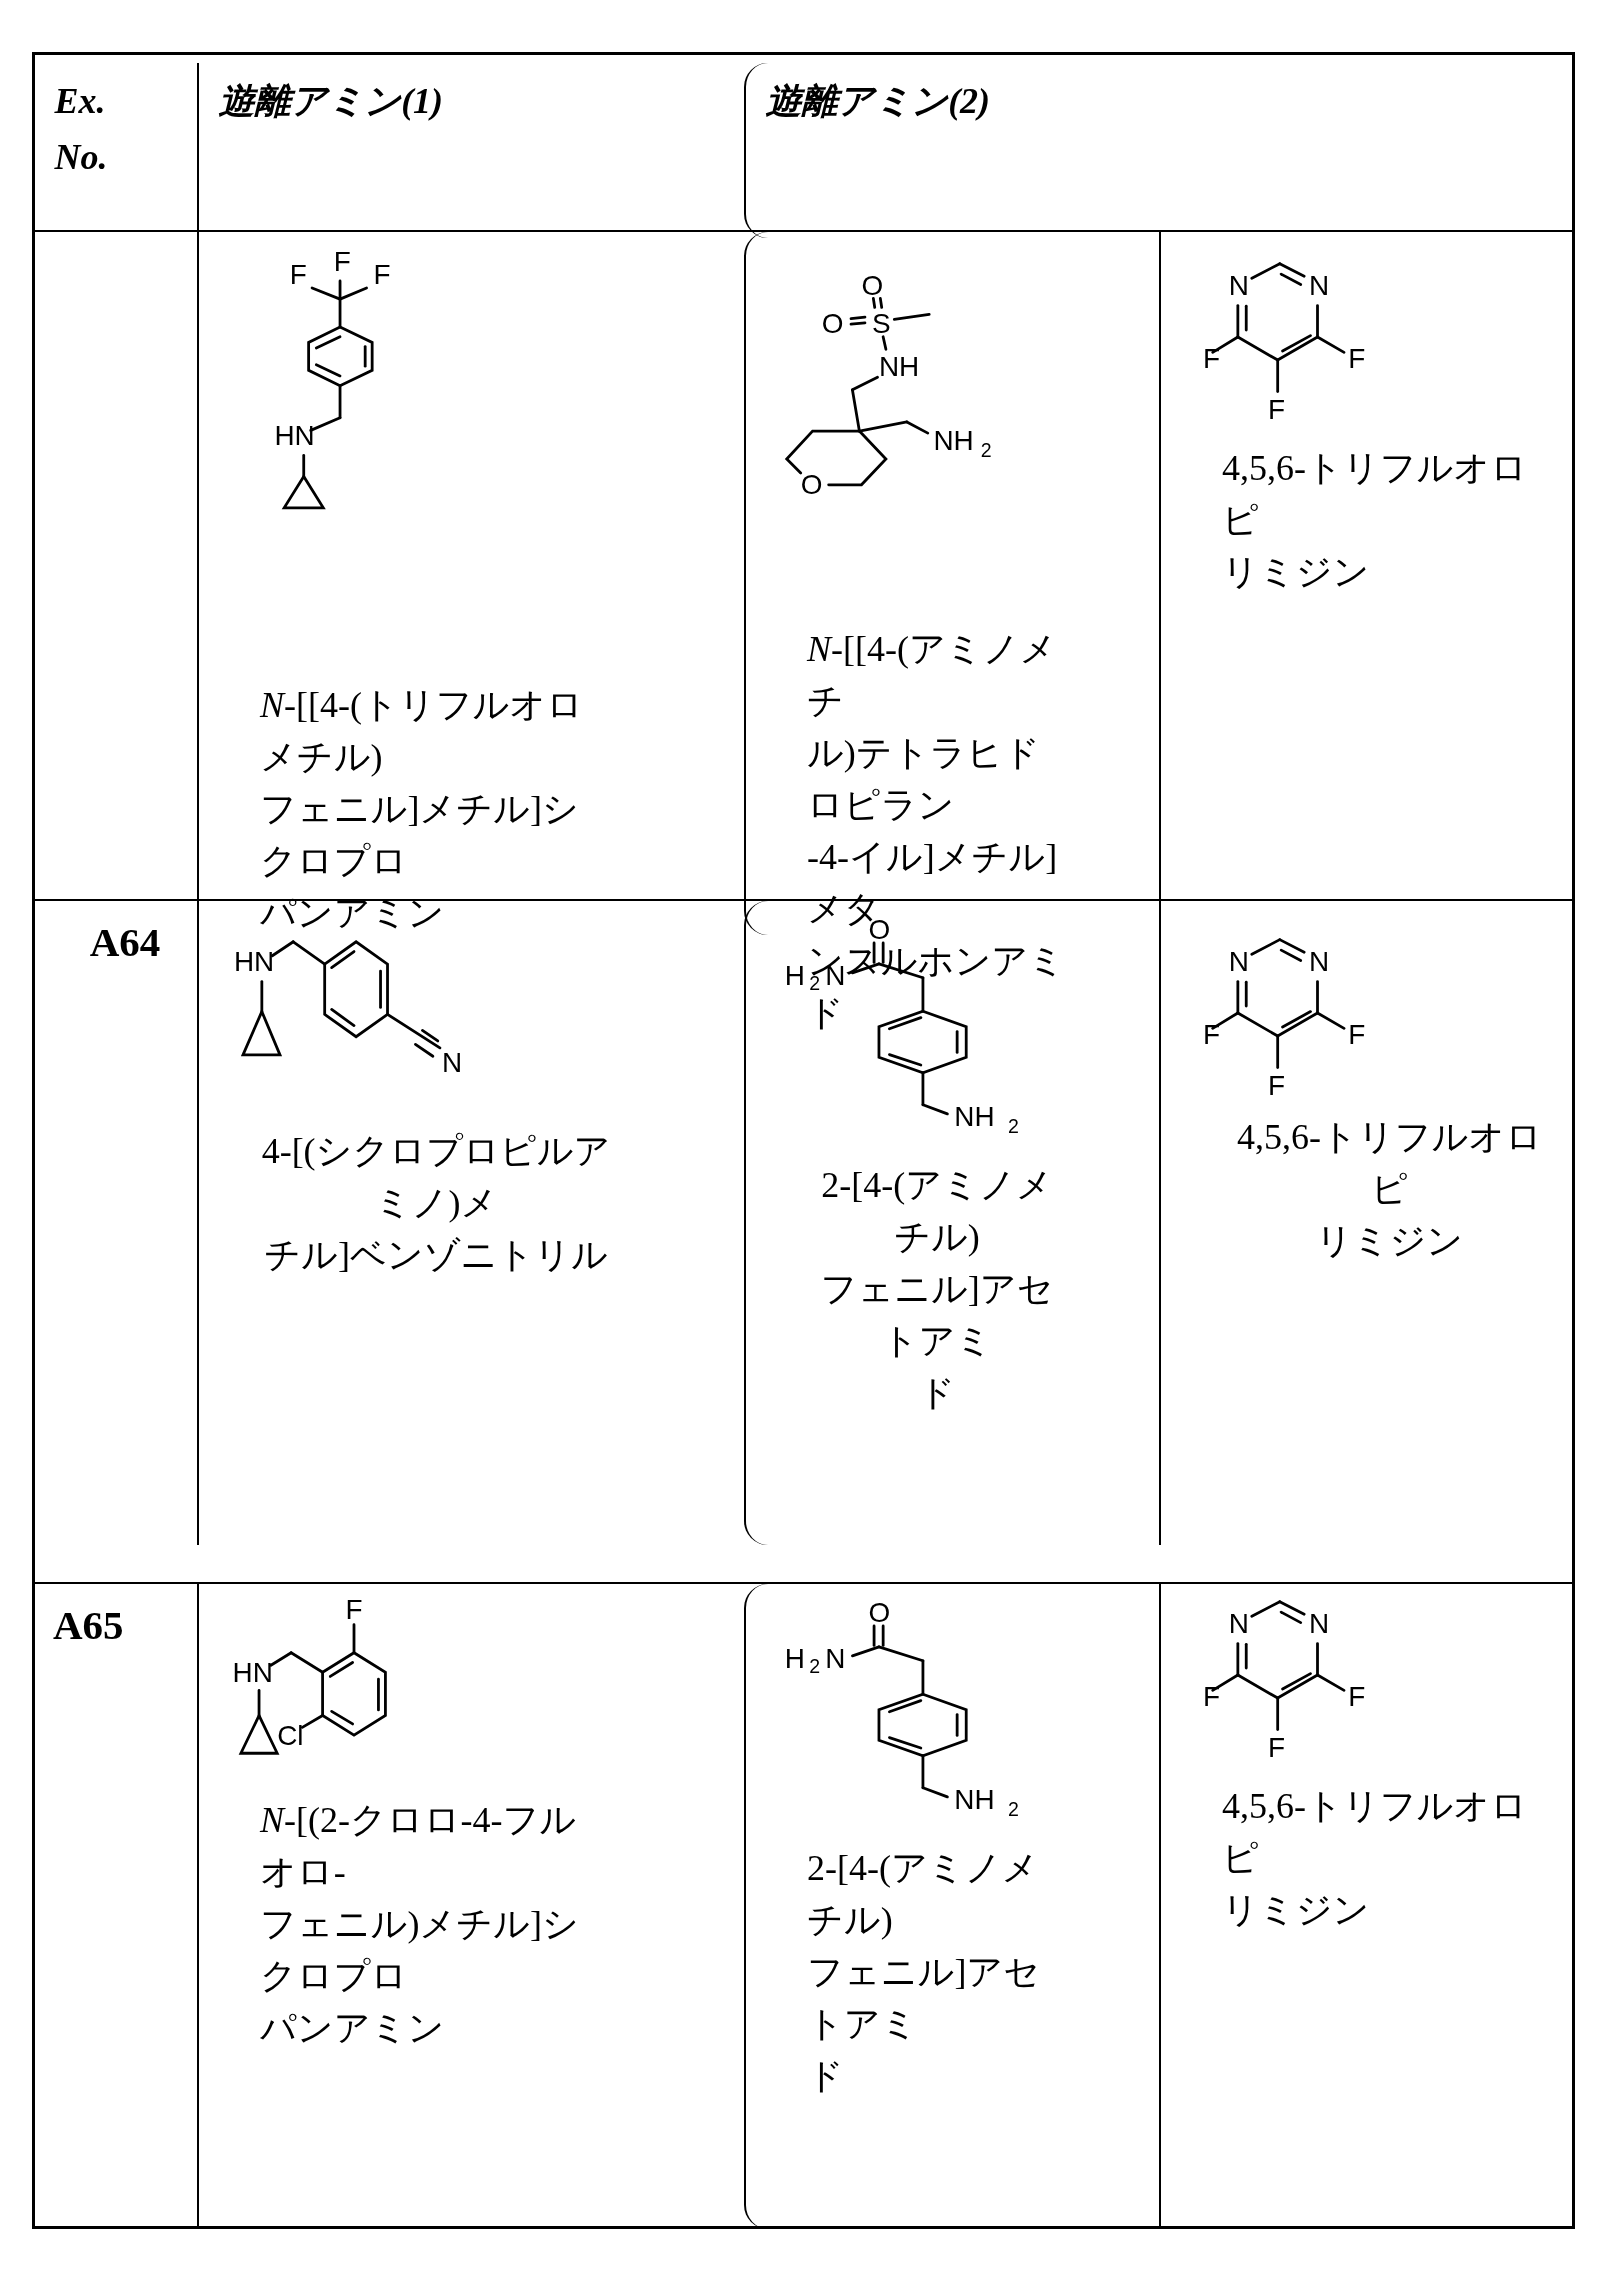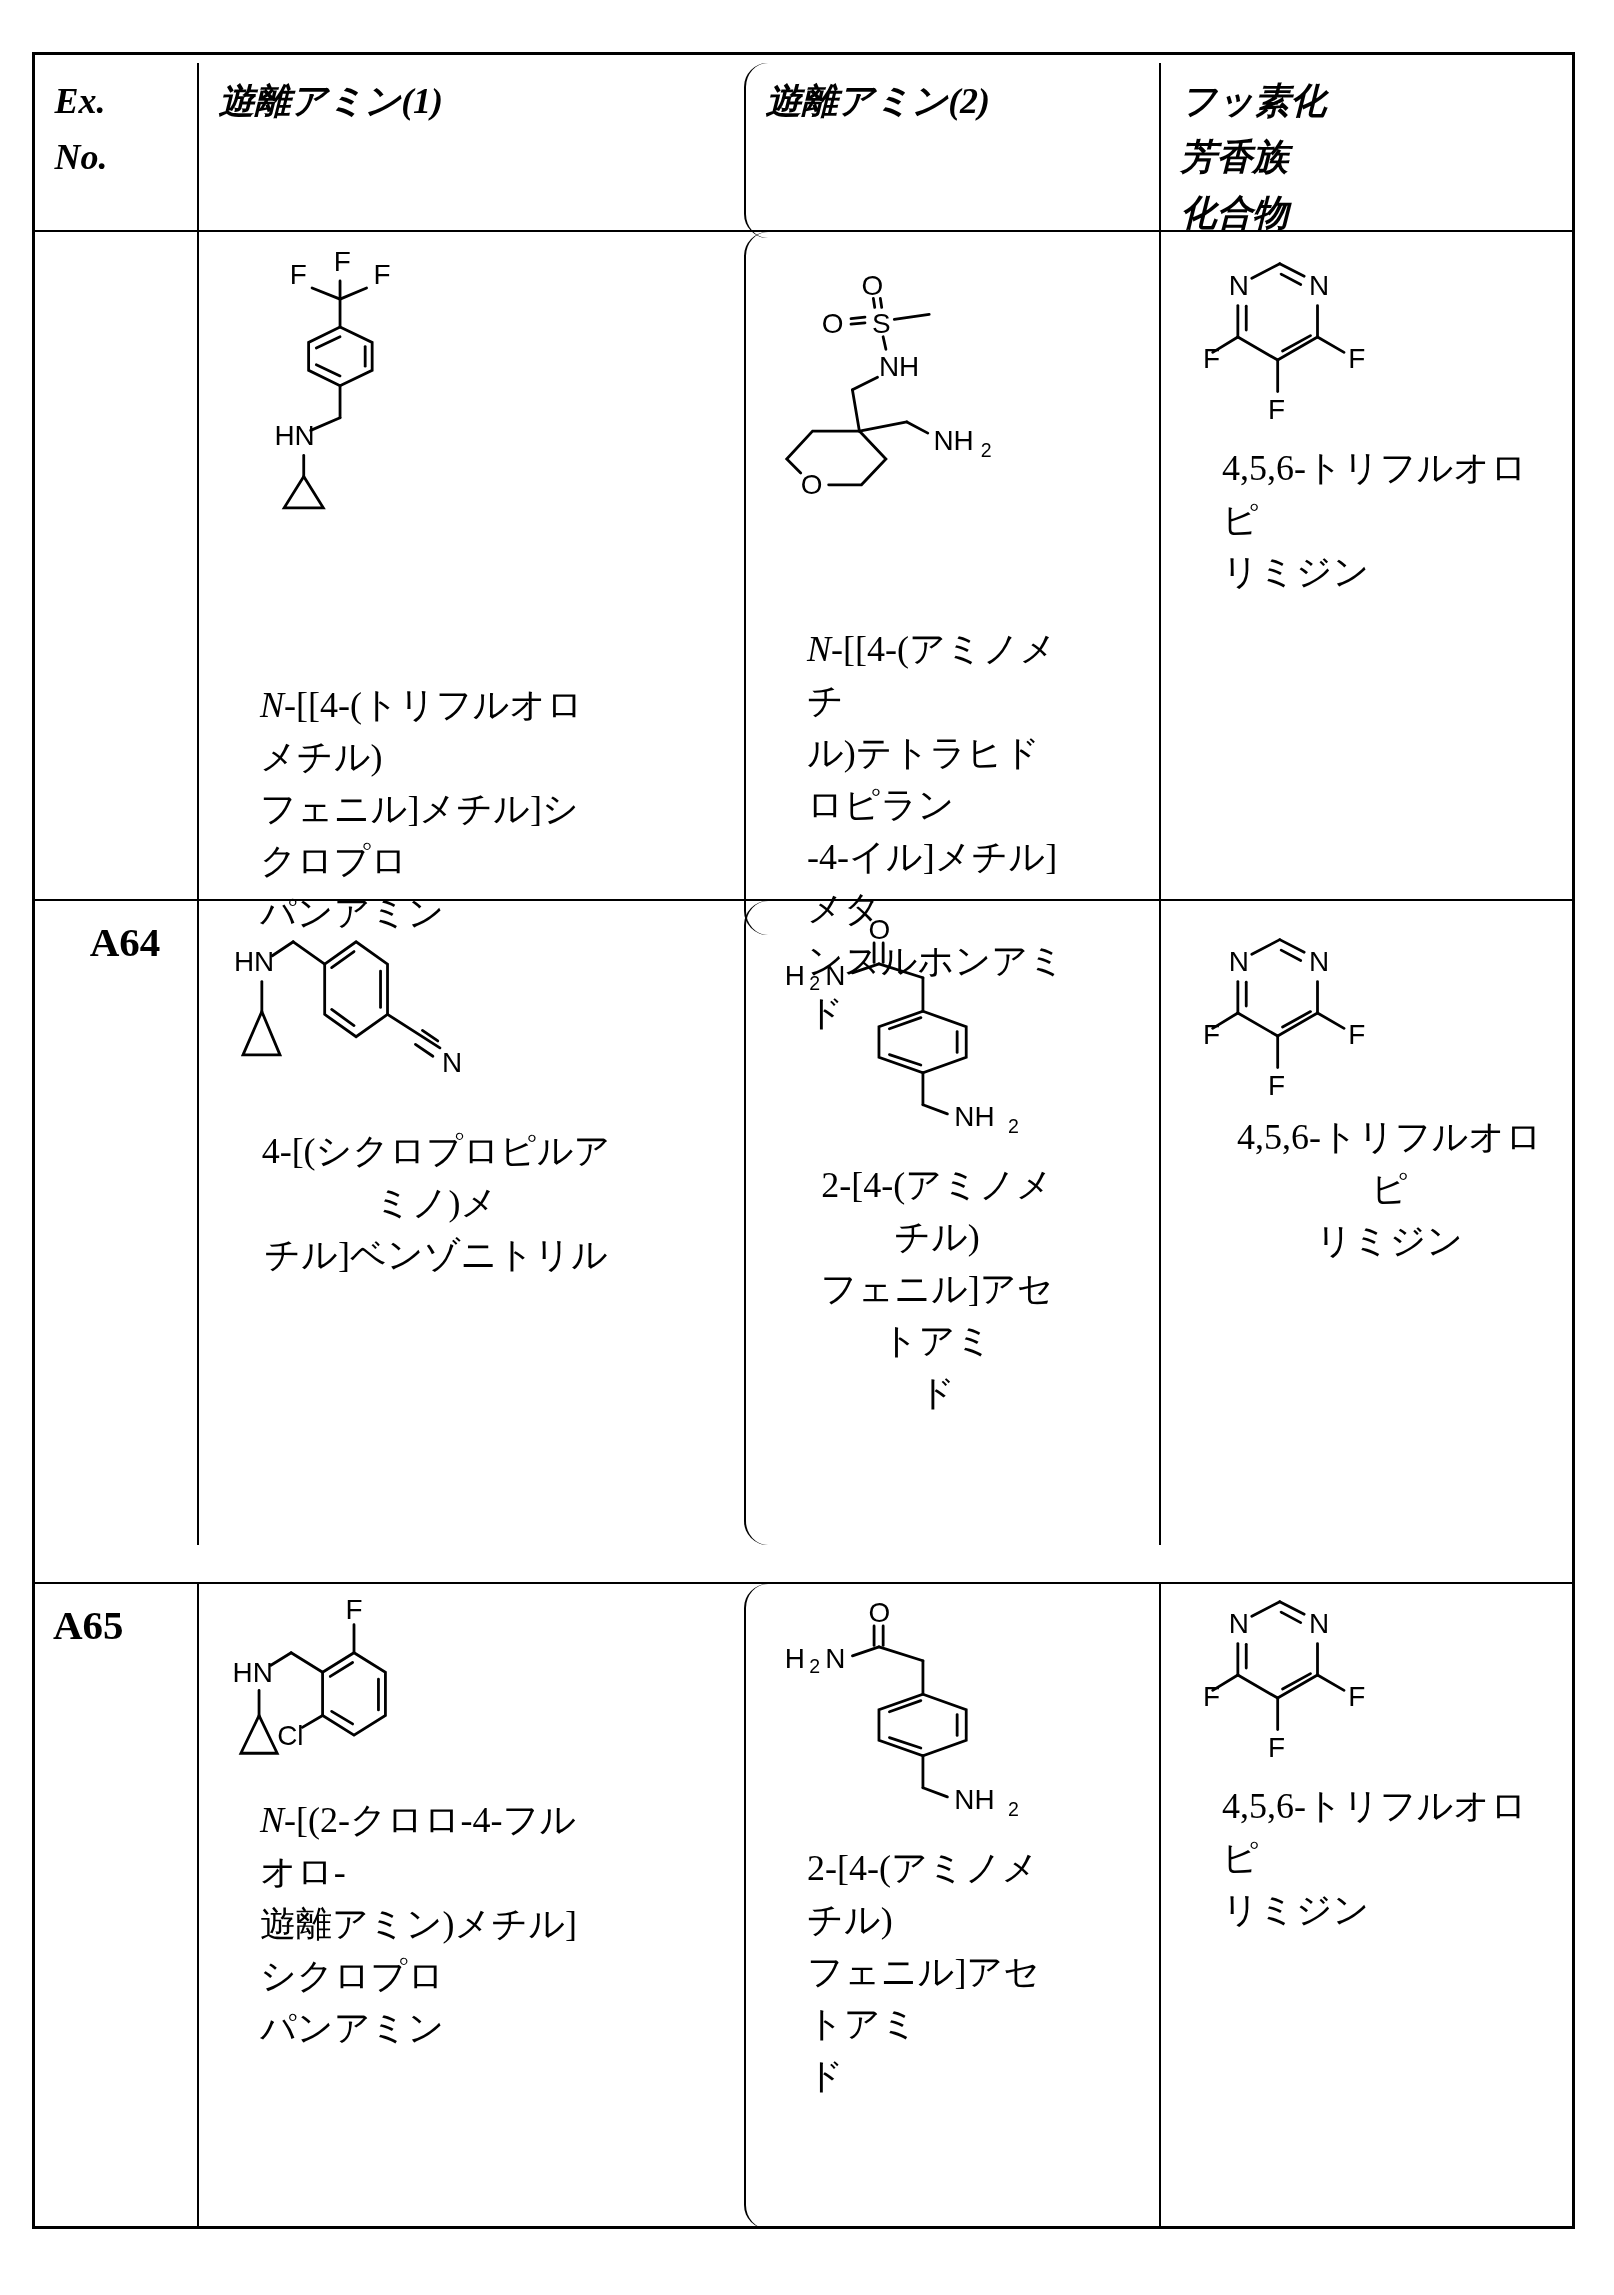--- a/index.html
+++ b/index.html
@@ -34,25 +34,20 @@
     <div class="cell c0 hdr">
       <span class="hdr-line">Ex.</span>
       <span class="hdr-line">No.</span>
     </div>
     <div class="cell c1 vl hdr">
       <span class="hdr-line">遊離アミン(1)</span>
     </div>
     <div class="cell c2 vl hdr">
       <span class="hdr-line">遊離アミン(2)</span>
     </div>
-    <div class="cell c3 vl hdr">
-      <span class="hdr-line">フッ素化</span>
-      <span class="hdr-line">芳香族</span>
-      <span class="hdr-line">化合物</span>
-    </div>
   </div>
 
   <div class="row sep" style="top:175px;height:705px;">
 
     <div class="cell c1 vl">
       <svg class="mol" width="546" height="447" viewBox="0 0 782 640">
         <text x="130" y="75">F</text>
         <text x="193" y="56">F</text>
         <text x="250" y="75">F</text>
         <line x1="162" y1="80" x2="202" y2="96"></line>
@@ -226,21 +221,21 @@
         <line x1="188" y1="132" x2="220" y2="112"></line>
           <line x1="257" y1="136" x2="257" y2="180"></line>
           <line x1="190" y1="182" x2="220" y2="200"></line>
         <line x1="177" y1="188" x2="148" y2="205"></line>
         <text x="112" y="230">Cl</text>
         <line x1="86" y1="152" x2="86" y2="188"></line>
         <polygon points="86,188 60,242 112,242"></polygon>
       </svg>
       <div class="name" style="margin-top:0px;">
         <span class="it">N</span><span>-[(2-クロロ-4-フルオロ-</span><br>
-        <span>遊離アミン)メチル]シクロプロ</span><br>
+        <span>フェニル)メチル]シクロプロ</span><br>
         <span>パンアミン</span>
       </div>
     </div>
 
     <div class="cell c2 vl">
       <svg class="mol" width="416" height="349" viewBox="0 0 595 500">
         <text x="175" y="55">O</text>
         <line x1="183" y1="60" x2="183" y2="88"></line>
           <line x1="196" y1="60" x2="196" y2="88"></line>
         <text x="55" y="120">H</text>

